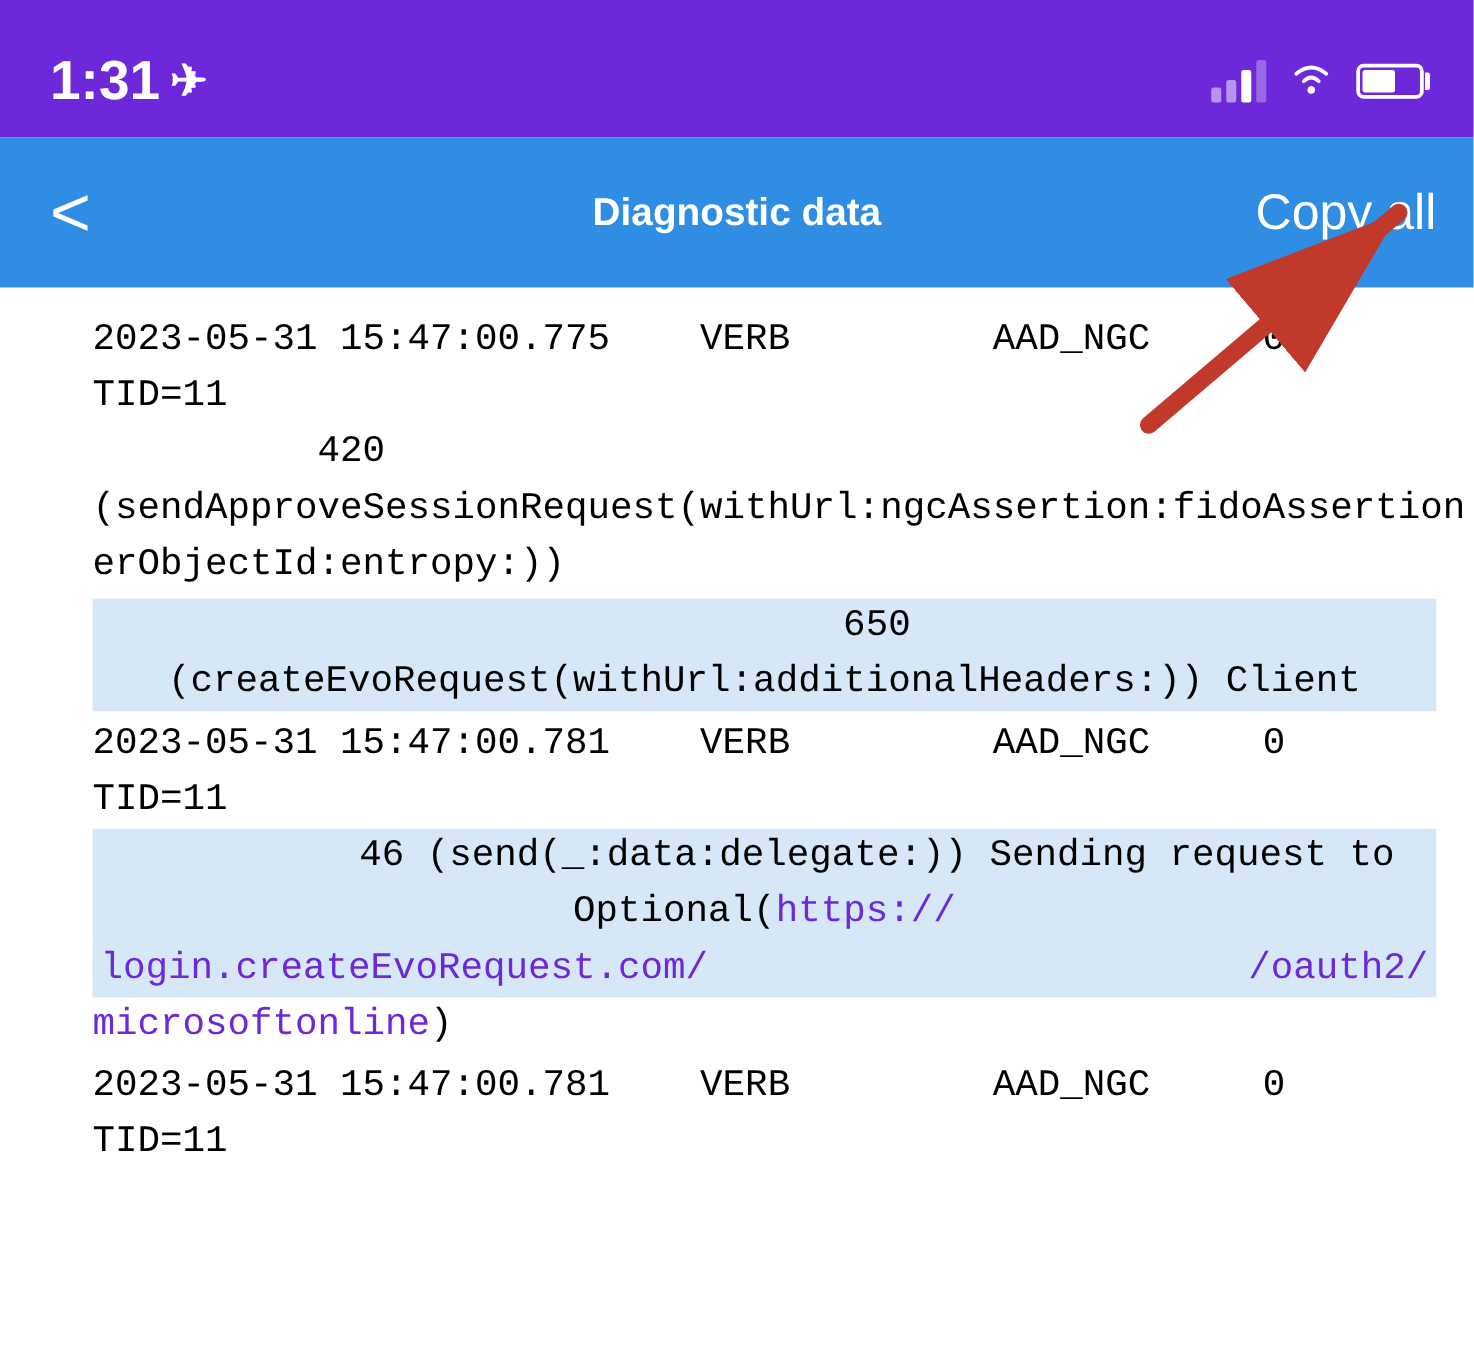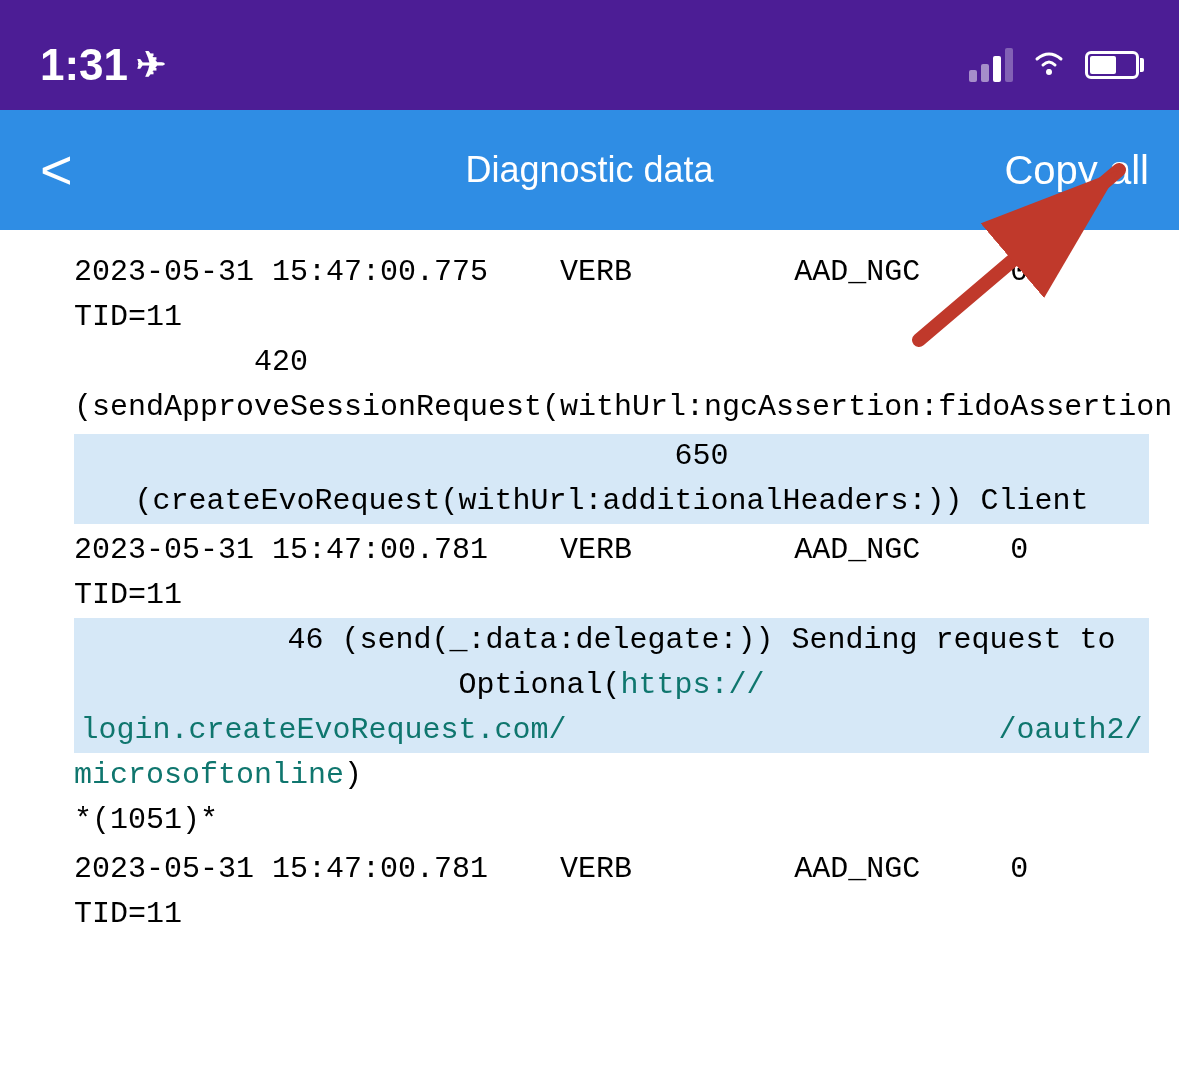--- a/index.html
+++ b/index.html
@@ -12,21 +12,21 @@
     body {
       width: 1179px;
       min-height: 1091px;
       font-family: -apple-system, BlinkMacSystemFont, 'Helvetica Neue', Arial, sans-serif;
       background: #ffffff;
       overflow-x: hidden;
     }
 
     
     .status-bar {
-      background: #4c1d95;
+      background: #6d28d9;
       height: 110px;
       display: flex;
       align-items: center;
       justify-content: space-between;
       padding: 20px 40px 0 40px;
     }
 
     .status-time {
       color: white;
       font-size: 44px;
@@ -112,22 +112,22 @@
       cursor: pointer;
       line-height: 1;
       padding: 10px;
     }
 
     .nav-title {
       position: absolute;
       left: 50%;
       transform: translateX(-50%);
       color: white;
-      font-size: 36px;
-      font-weight: 400;
+      font-size: 31px;
+      font-weight: 700;
     }
 
     .copy-all-button {
       position: absolute;
       right: 30px;
       color: white;
       font-size: 40px;
       font-weight: 400;
       cursor: pointer;
     }
@@ -145,21 +145,21 @@
     .log-entry {
       margin-bottom: 4px;
       margin-left: 44px;
     }
 
     .log-line {
       display: block;
     }
 
     .log-link {
-      color: #0f766e;
+      color: #6d28d9;
       text-decoration: none;
     }
 
     .highlighted-row {
       background: #d6e8f7;
       display: block;
       text-align: center;
     }
 
     .redacted {
@@ -231,20 +231,21 @@
   <div class="log-entry">
     <span class="log-line">
       <span>2023-05-31 15:47:00.775</span>&nbsp;&nbsp;&nbsp;
       <span>VERB</span>&nbsp;&nbsp;&nbsp;&nbsp;&nbsp;&nbsp;&nbsp;&nbsp;
       <span>AAD_NGC</span>&nbsp;&nbsp;&nbsp;&nbsp;
       <span>0</span>&nbsp;&nbsp;&nbsp;&nbsp;
       <span>TID=11</span>
     </span>
     <span class="log-line">&nbsp;&nbsp;&nbsp;&nbsp;&nbsp;&nbsp;&nbsp;&nbsp;&nbsp;&nbsp;420</span>
     <span class="log-line">(sendApproveSessionRequest(withUrl:ngcAssertion:fidoAssertion:session:us</span>
+    <span class="log-line">erObjectId:entropy:))</span>
   </div>
 
   <div class="log-entry">
     <span class="highlighted-row">
       &nbsp;&nbsp;&nbsp;&nbsp;&nbsp;&nbsp;&nbsp;&nbsp;&nbsp;&nbsp;650 (createEvoRequest(withUrl:additionalHeaders:)) Client
     </span>
   </div>
 
   <div class="log-entry">
     <span class="log-line">
@@ -254,21 +255,20 @@
       <span>0</span>&nbsp;&nbsp;&nbsp;&nbsp;
       <span>TID=11</span>
     </span>
     <span class="highlighted-row">
       &nbsp;&nbsp;&nbsp;&nbsp;&nbsp;&nbsp;&nbsp;&nbsp;&nbsp;&nbsp;46 (send(_:data:delegate:)) Sending request to Optional(<a class="log-link" href="#">https://</a>
     </span>
     <span class="highlighted-row">
       <a class="log-link" href="#">login.createEvoRequest.com/</a>&nbsp;&nbsp;&nbsp;&nbsp;&nbsp;&nbsp;&nbsp;&nbsp;&nbsp;&nbsp;&nbsp;&nbsp;&nbsp;&nbsp;&nbsp;&nbsp;&nbsp;&nbsp;&nbsp;&nbsp;&nbsp;&nbsp;&nbsp;&nbsp;<a class="log-link" href="#">/oauth2/</a>
     </span>
     <span class="log-line"><a class="log-link" href="#">microsoftonline</a>)</span>
-    <span class="log-line">*(1051)*</span>
   </div>
 
   <div class="log-entry">
     <span class="log-line">
       <span>2023-05-31 15:47:00.781</span>&nbsp;&nbsp;&nbsp;
       <span>VERB</span>&nbsp;&nbsp;&nbsp;&nbsp;&nbsp;&nbsp;&nbsp;&nbsp;
       <span>AAD_NGC</span>&nbsp;&nbsp;&nbsp;&nbsp;
       <span>0</span>&nbsp;&nbsp;&nbsp;&nbsp;
       <span>TID=11</span>
     </span>

